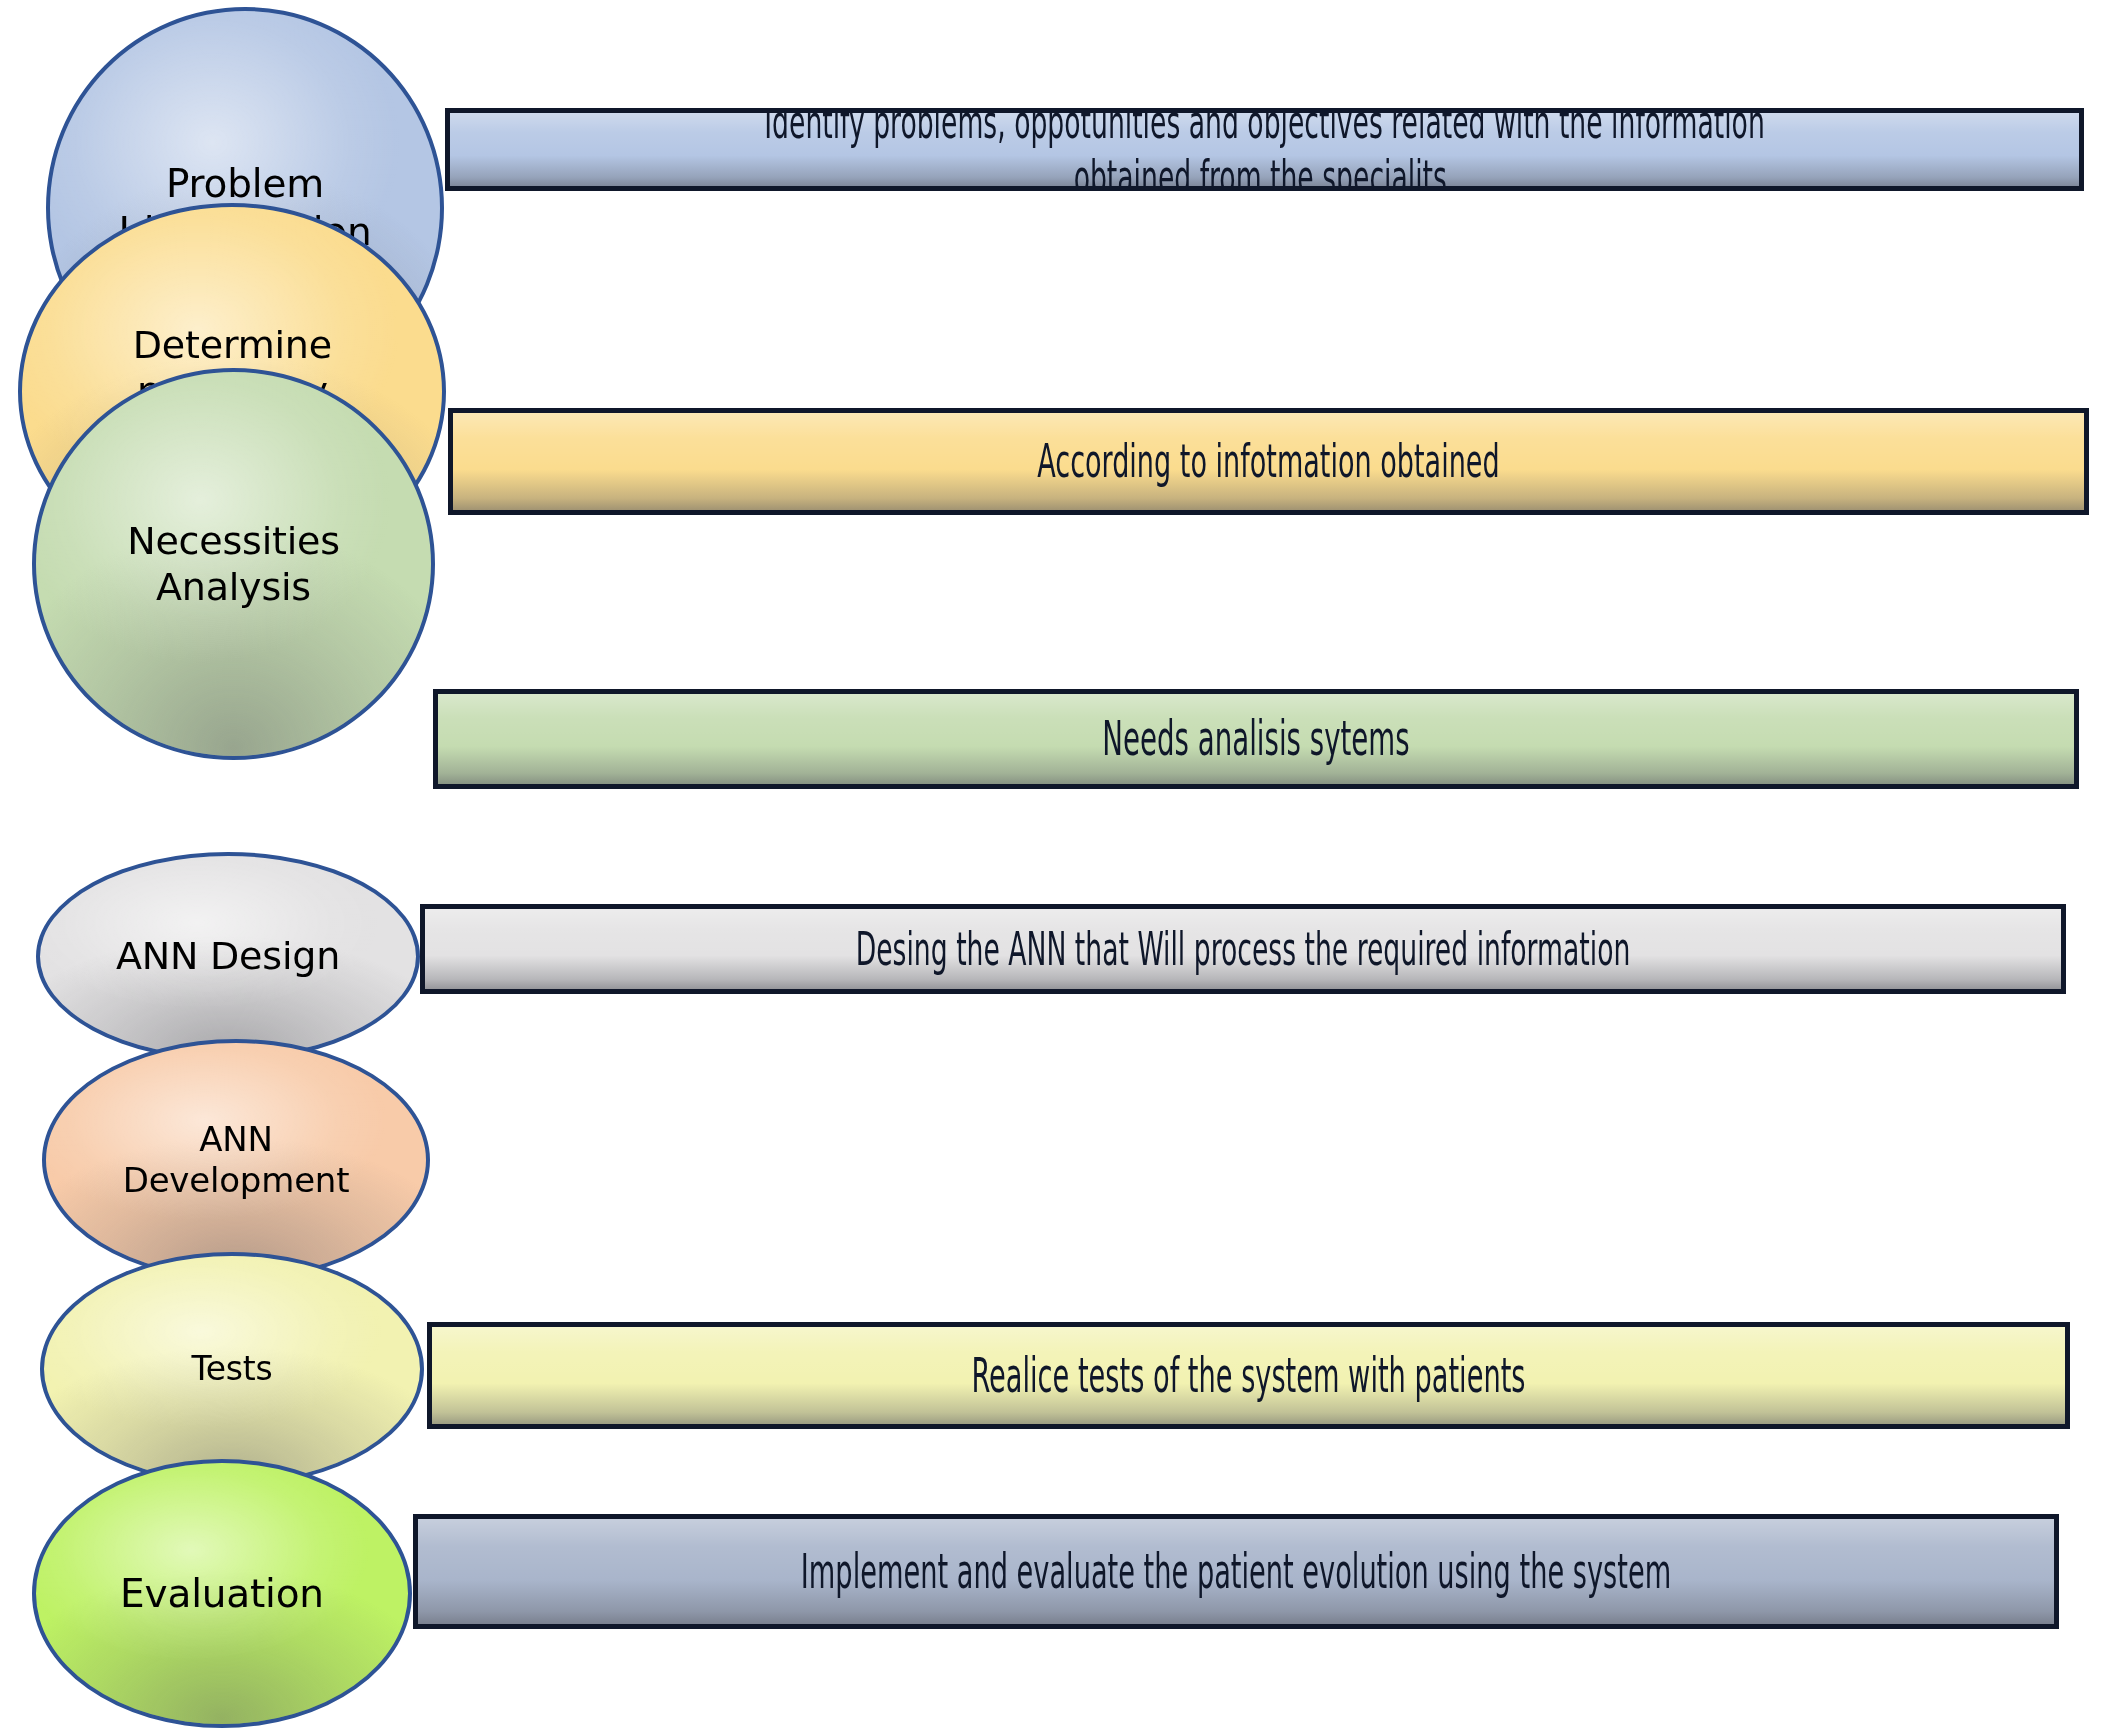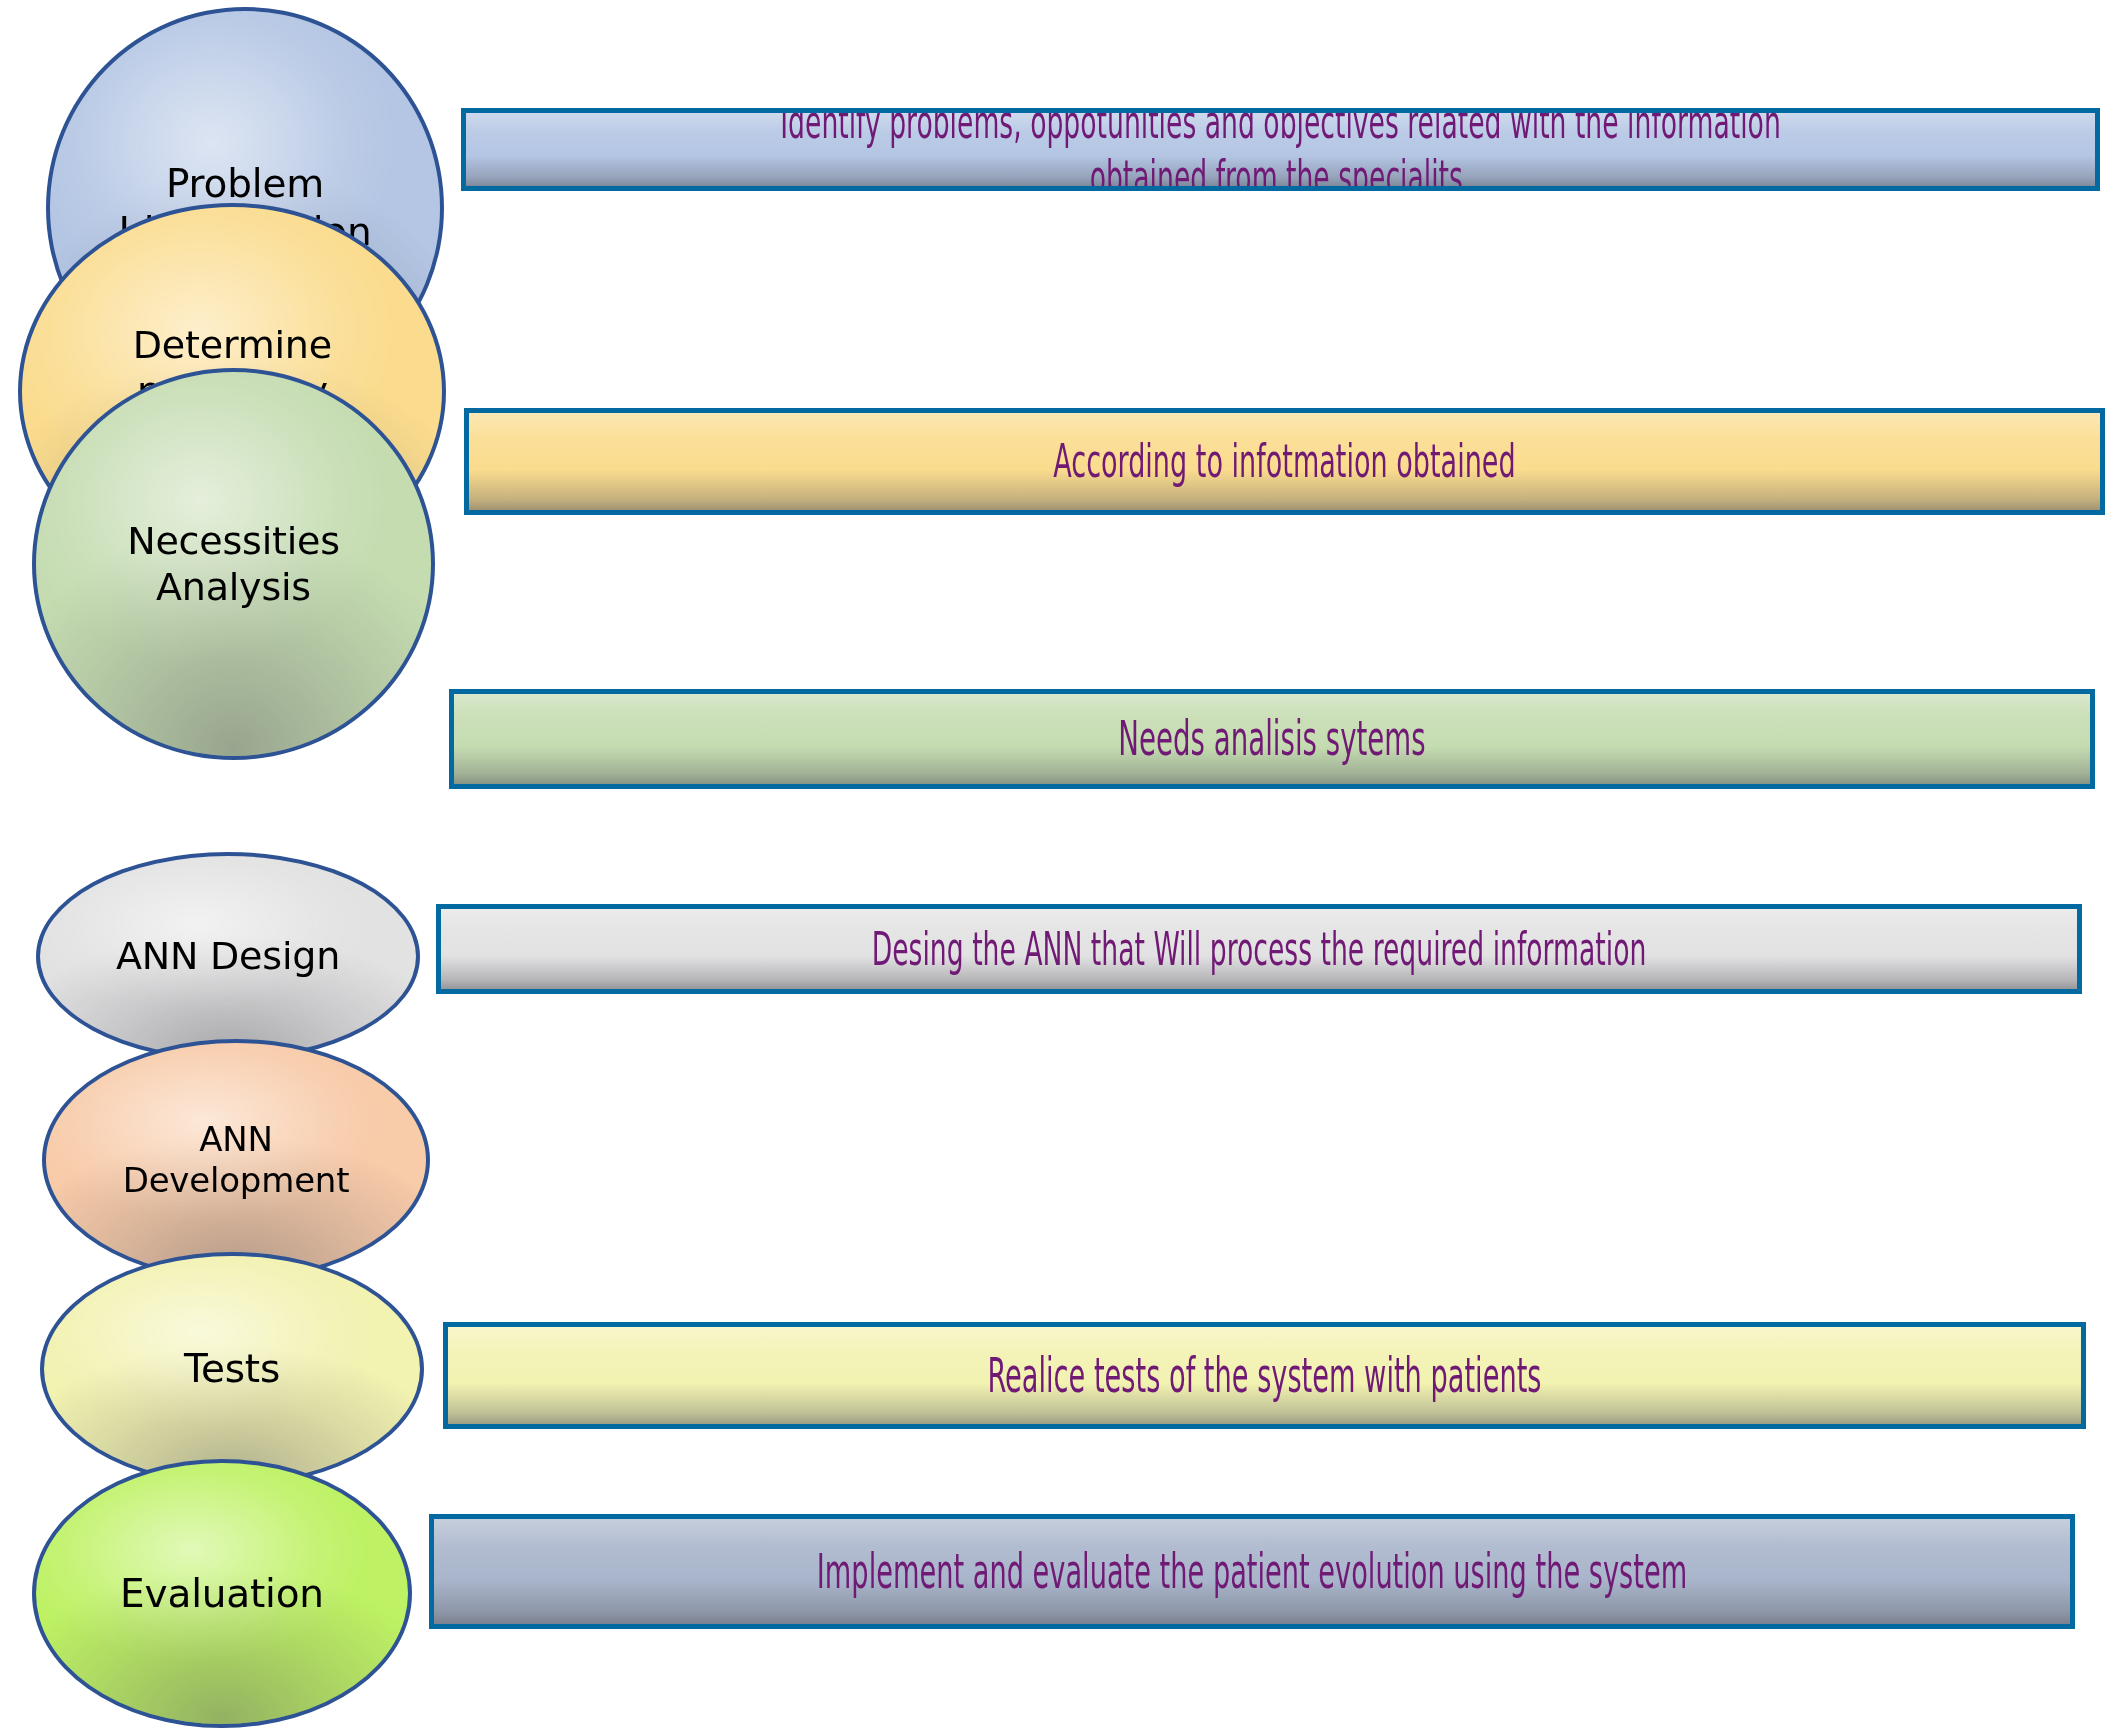--- a/index.html
+++ b/index.html
@@ -56,28 +56,27 @@
         rgba(90,90,95,0.16) 34%,
         rgba(90,90,95,0) 58%);
     pointer-events: none;
     z-index: 2;
   }
 
   
   .bar {
     position: absolute;
     box-sizing: border-box;
-    border: 5px solid #0369a1;
+    border: 5px solid #0f172a;
     display: flex;
     align-items: center;
     justify-content: center;
     text-align: center;
-    color: #701a75;
+    color: #0f172a;
     overflow: hidden;
-    margin-left: 16px;
   }
   .bar .btext {
     position: relative;
     z-index: 3;
     width: 96%;
     font-family: "DejaVu Sans Condensed", "Liberation Sans Narrow", "DejaVu Sans", sans-serif;
     font-stretch: condensed;
     transform: scaleX(0.62);
     transform-origin: center center;
     white-space: nowrap;
@@ -130,21 +129,21 @@
     <span class="etext"><span>ANN Design</span></span>
   </div>
   <div class="bar" style="left:420px; top:904px; width:1646px; height:90px; background:#e3e2e3; z-index:7; font-size:47px;">
     <span class="btext" style="transform:scaleX(0.63); width:160%;">Desing the ANN that Will process the required information</span>
   </div>
 
   <div class="ellipse" style="left:42px; top:1039px; width:388px; height:242px; background:#f8cba9; z-index:15; font-size:34px;">
     <span class="etext"><span>ANN</span><br><span>Development</span></span>
   </div>
 
-  <div class="ellipse" style="left:40px; top:1252px; width:384px; height:234px; background:#f2f2b1; z-index:16; font-size:39px;">
+  <div class="ellipse" style="left:40px; top:1252px; width:384px; height:234px; background:#f2f2b1; z-index:16; font-size:33px;">
     <span class="etext"><span>Tests</span></span>
   </div>
   <div class="bar" style="left:427px; top:1322px; width:1643px; height:107px; background:#f2f2b1; z-index:9; font-size:48px;">
     <span class="btext" style="transform:scaleX(0.63); width:160%;">Realice tests of the system with patients</span>
   </div>
 
   <div class="ellipse" style="left:32px; top:1459px; width:380px; height:269px; background:#bef264; z-index:17; font-size:39px;">
     <span class="etext"><span>Evaluation</span></span>
   </div>
   <div class="bar" style="left:413px; top:1514px; width:1646px; height:115px; background:#a9b5cb; z-index:10; font-size:48px;">

